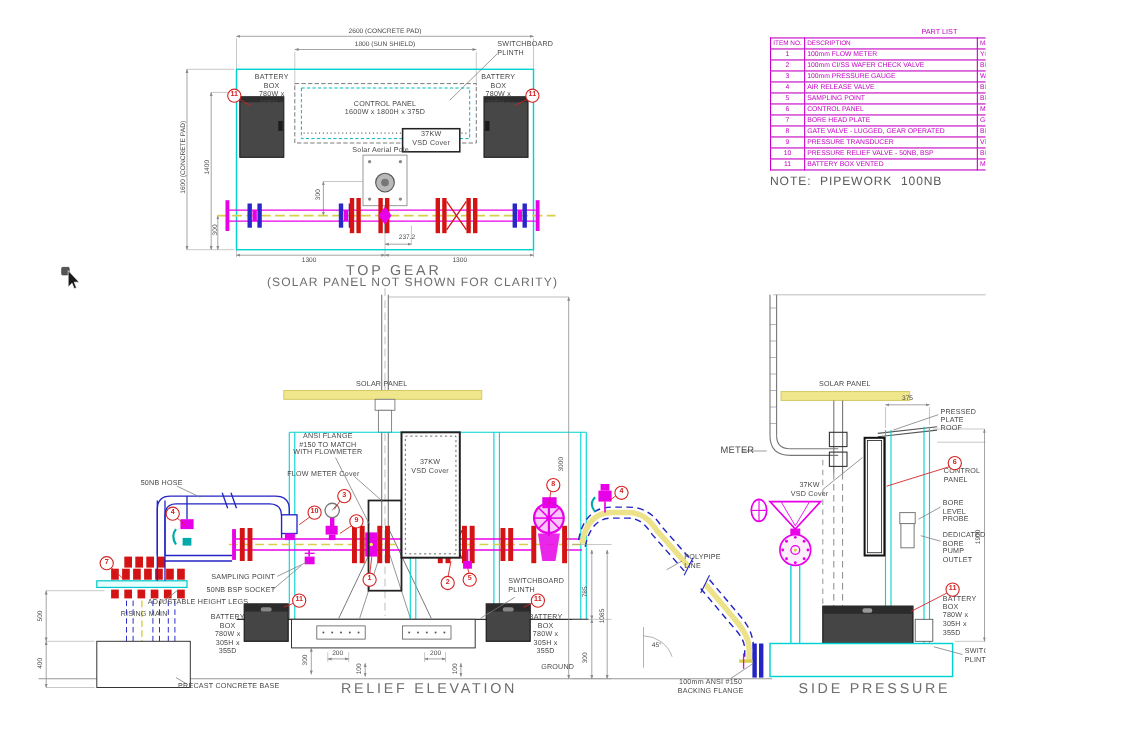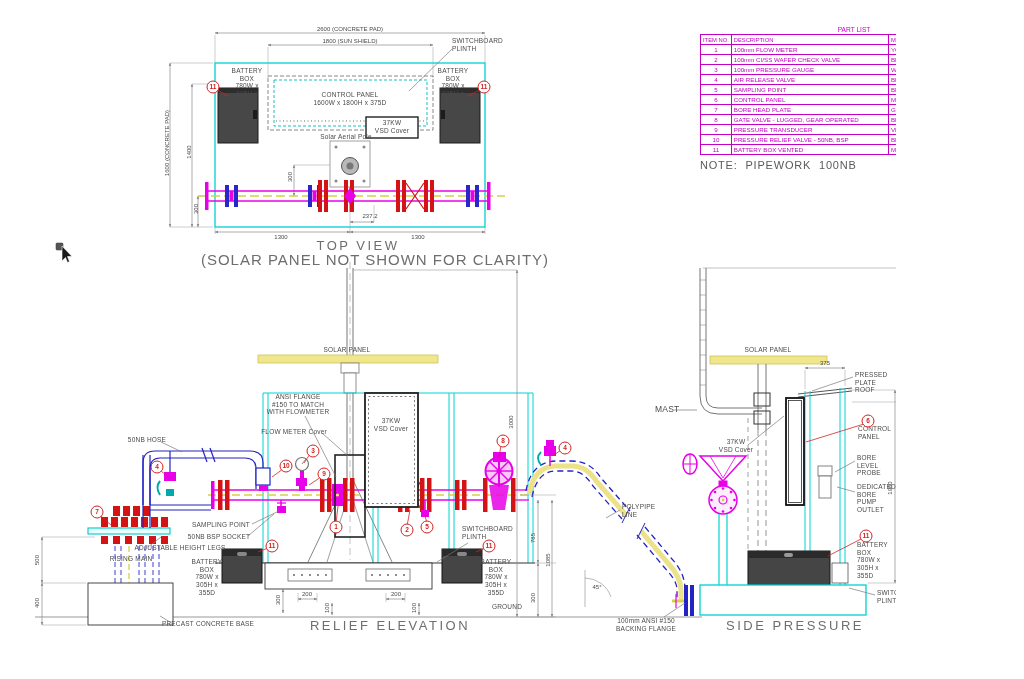--- a/index.html
+++ b/index.html
@@ -5,21 +5,21 @@
   html,body{margin:0;padding:0;background:#fff;}
   .stage{position:relative;width:896px;height:679px;background:#ffffff;overflow:hidden;
          font-family:"Liberation Sans",sans-serif;}
   .lbl{position:absolute;font-size:6.5px;line-height:1.18;color:#4a4a4a;white-space:pre-line;
        transform:translateX(-50%);text-align:center;letter-spacing:.2px;}
   .lbl.left{transform:none;text-align:left;}
   .dim{position:absolute;font-size:6px;color:#4a4a4a;transform:translate(-50%,-50%);white-space:nowrap;}
   .dim.rot{transform:translate(-50%,-50%) rotate(-90deg);}
   .vtitle{position:absolute;font-size:13px;letter-spacing:2.5px;color:#6e6e6e;
           transform:translateX(-50%);white-space:nowrap;}
-  .vsub{position:absolute;font-size:15px;letter-spacing:1px;color:#6e6e6e;
+  .vsub{position:absolute;font-size:11px;letter-spacing:1px;color:#6e6e6e;
         transform:translateX(-50%);white-space:nowrap;}
   .callout{position:absolute;width:11px;height:11px;border:1.2px solid #d42222;border-radius:50%;
            background:#fff;color:#d42222;font-size:6.5px;line-height:10.5px;text-align:center;
            transform:translate(-50%,-50%);font-weight:bold;z-index:5;}
   .ptable{position:absolute;left:700px;top:25px;width:308px;color:#c400c4;}
   .ptable table{border-collapse:collapse;width:100%;font-size:6.2px;color:#c400c4;}
   .ptable th,.ptable td{border:1px solid #c400c4;padding:0 2px;height:9px;text-align:left;
            font-weight:normal;white-space:nowrap;overflow:hidden;}
   .ptable .title-row th{border:none;text-align:center;font-size:6.6px;height:9px;}
   .ptable thead tr.head th{font-size:5.8px;}
@@ -610,21 +610,21 @@
 <div class="lbl" style="left:392px;top:119px">37KW
 VSD Cover</div>
 <div class="lbl" style="left:346px;top:133px">Solar Aerial Pole</div>
 <div class="dim rot" style="left:290px;top:177px">300</div>
 <div class="dim" style="left:370px;top:216px">237.2</div>
 <div class="dim" style="left:281px;top:237px">1300</div>
 <div class="dim" style="left:418px;top:237px">1300</div>
 <div class="dim rot" style="left:167px;top:143px">1600 (CONCRETE PAD)</div>
 <div class="dim rot" style="left:189px;top:152px">1400</div>
 <div class="dim rot" style="left:196px;top:209px">300</div>
-<div class="vtitle" style="left:358px;top:238px">TOP VIEW</div>
+<div class="vtitle" style="left:358px;top:238px">TOP GEAR</div>
 <div class="vsub" style="left:375px;top:251px">(SOLAR PANEL NOT SHOWN FOR CLARITY)</div>
 
 <div class="lbl" style="left:347px;top:346px">SOLAR PANEL</div>
 <div class="lbl" style="left:298px;top:393px">ANSI FLANGE
 #150 TO MATCH
 WITH FLOWMETER</div>
 <div class="lbl" style="left:294px;top:428px">FLOW METER Cover</div>
 <div class="lbl" style="left:391px;top:417px">37KW
 VSD Cover</div>
 <div class="lbl" style="left:147px;top:436px">50NB HOSE</div>
@@ -657,21 +657,21 @@
 <div class="dim" style="left:307px;top:594px">200</div>
 <div class="dim rot" style="left:327px;top:608px">100</div>
 <div class="dim" style="left:396px;top:594px">200</div>
 <div class="dim rot" style="left:414px;top:608px">100</div>
 <div class="dim rot" style="left:511px;top:422px">3000</div>
 <div class="dim rot" style="left:533px;top:538px">785</div>
 <div class="dim rot" style="left:548px;top:560px">1085</div>
 <div class="dim rot" style="left:533px;top:598px">300</div>
 <div class="dim" style="left:597px;top:587px">45°</div>
 
-<div class="lbl left" style="left:655px;top:404px;font-size:8.5px">MAST</div>
+<div class="lbl left" style="left:655px;top:404px;font-size:8.5px">METER</div>
 <div class="lbl" style="left:768px;top:346px">SOLAR PANEL</div>
 <div class="dim" style="left:825px;top:363px">375</div>
 <div class="lbl left" style="left:855px;top:371px">PRESSED
 PLATE ROOF</div>
 <div class="lbl left" style="left:858px;top:425px">CONTROL
 PANEL</div>
 <div class="lbl" style="left:736px;top:438px">37KW
 VSD Cover</div>
 <div class="lbl left" style="left:857px;top:454px">BORE LEVEL
 PROBE</div>

